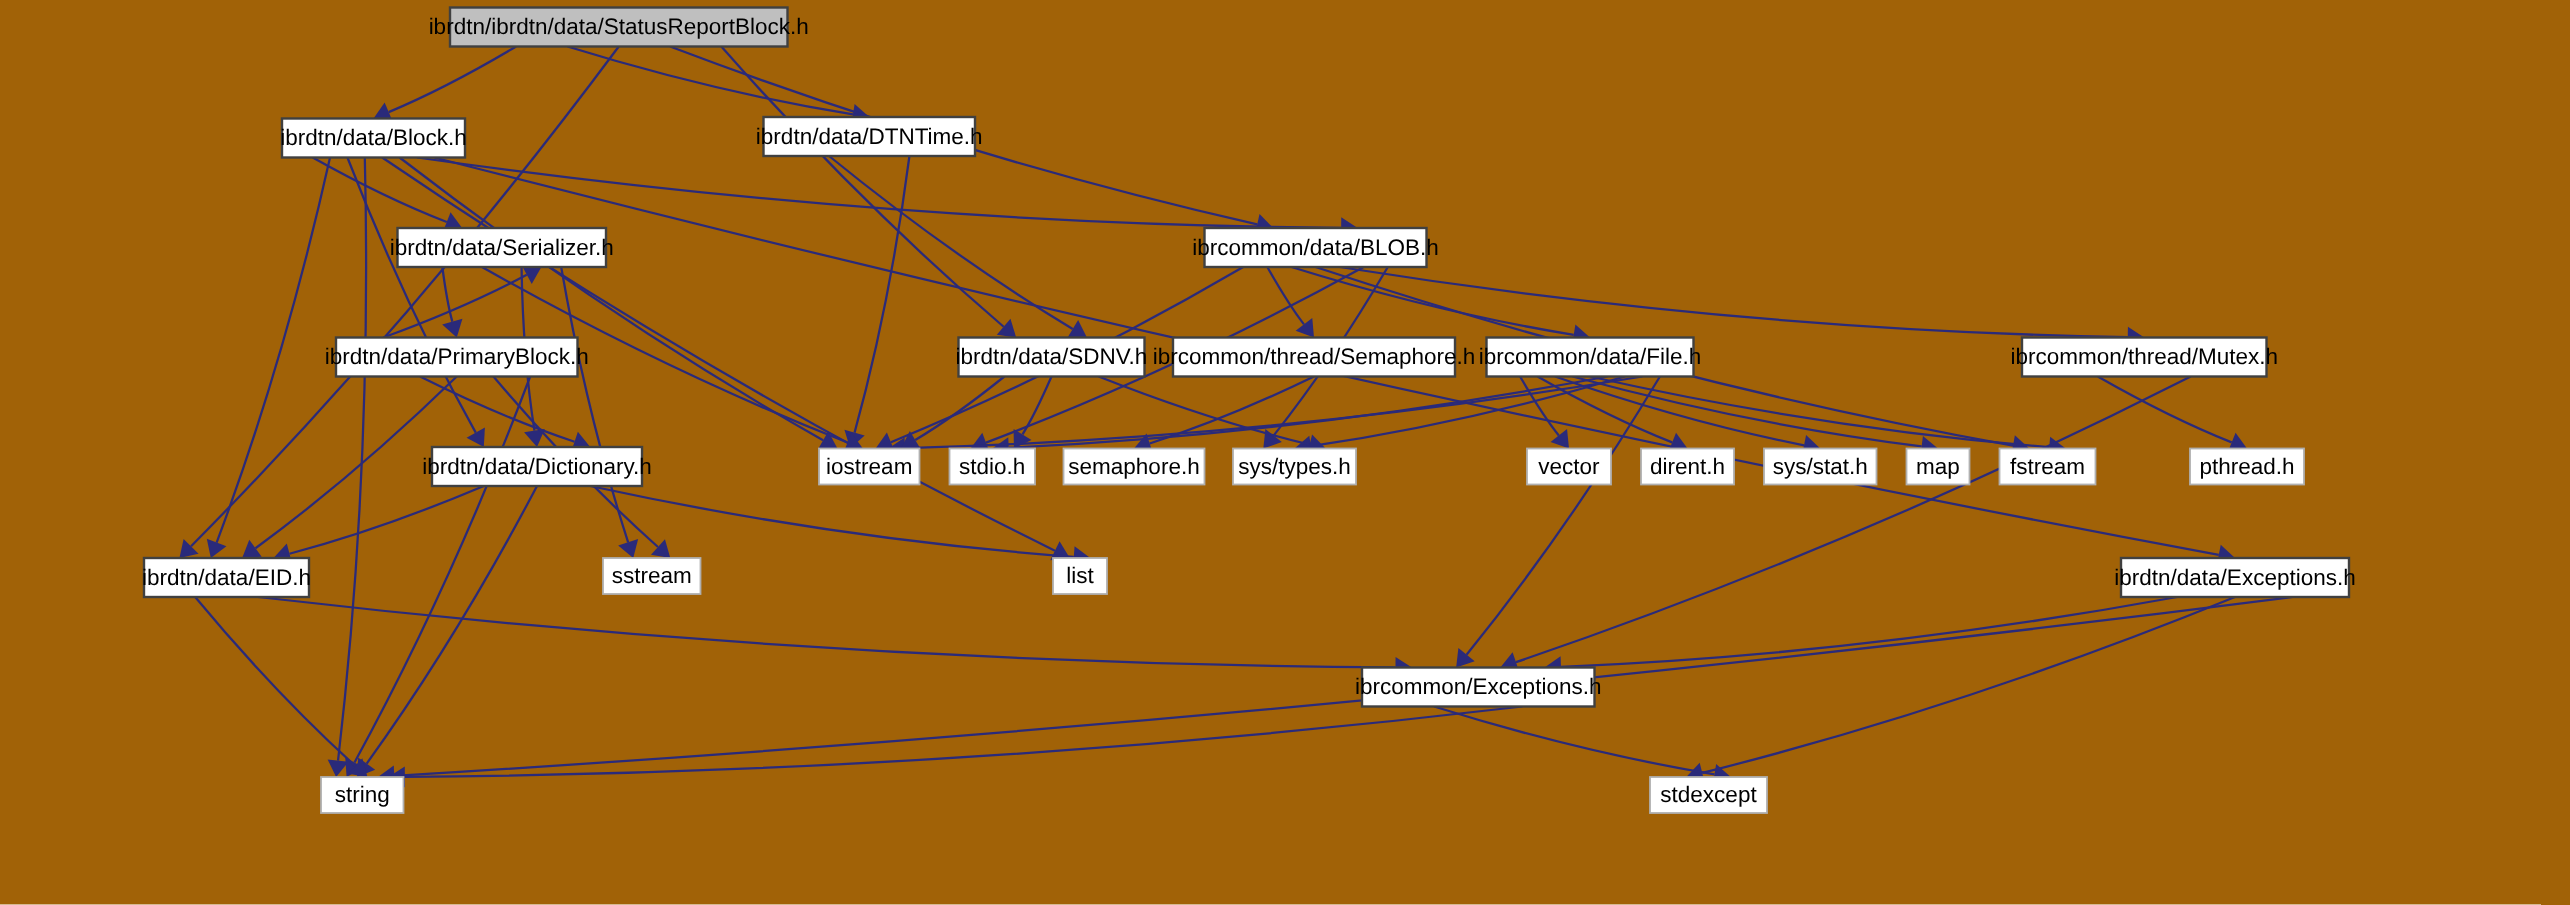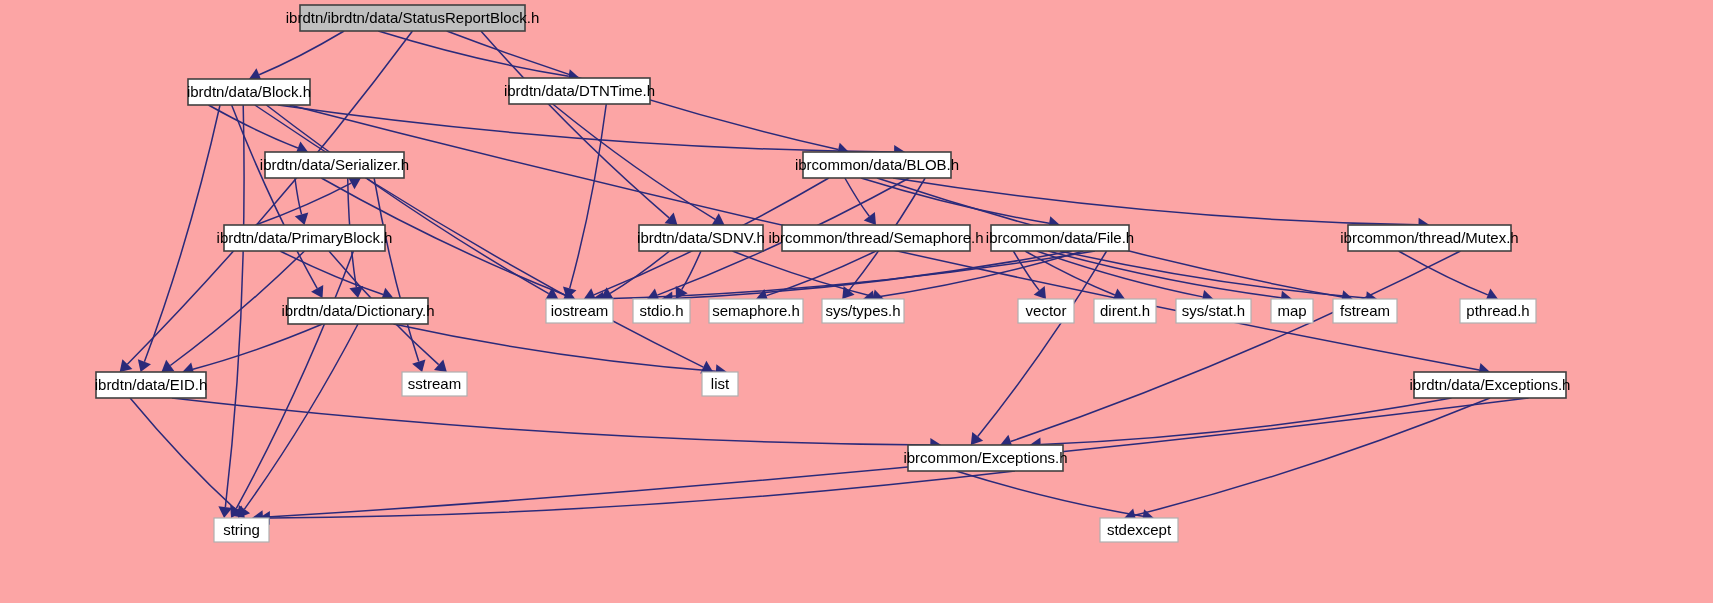--- a/index.html
+++ b/index.html
@@ -7,21 +7,21 @@
     padding: 0;
     background: #ffffff;
   }
   body {
     font-family: "Liberation Sans", sans-serif;
   }
   #graph-wrap {
     position: relative;
     width: 1713px;
     height: 603px;
-    background: #fca5a5;
+    background: #a16207;
     overflow: hidden;
   }
   svg.graph {
     position: absolute;
     left: 0;
     top: 0;
     width: 1713px;
     height: 603px;
     display: block;
   }

